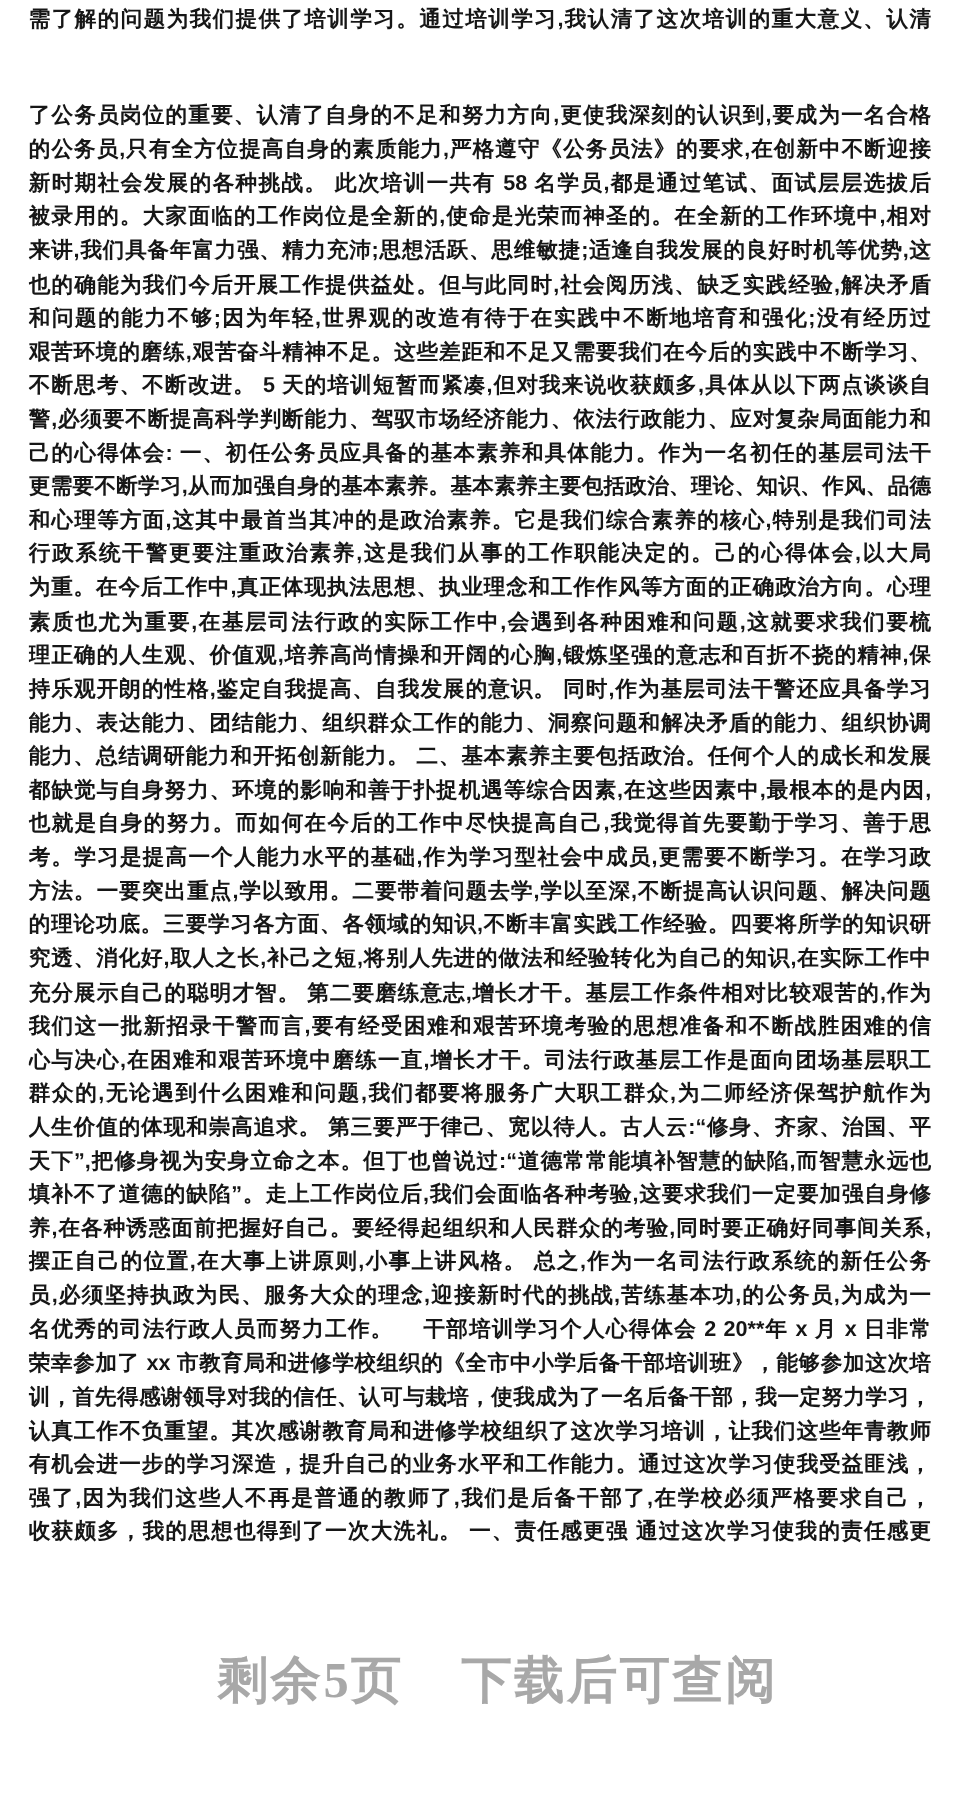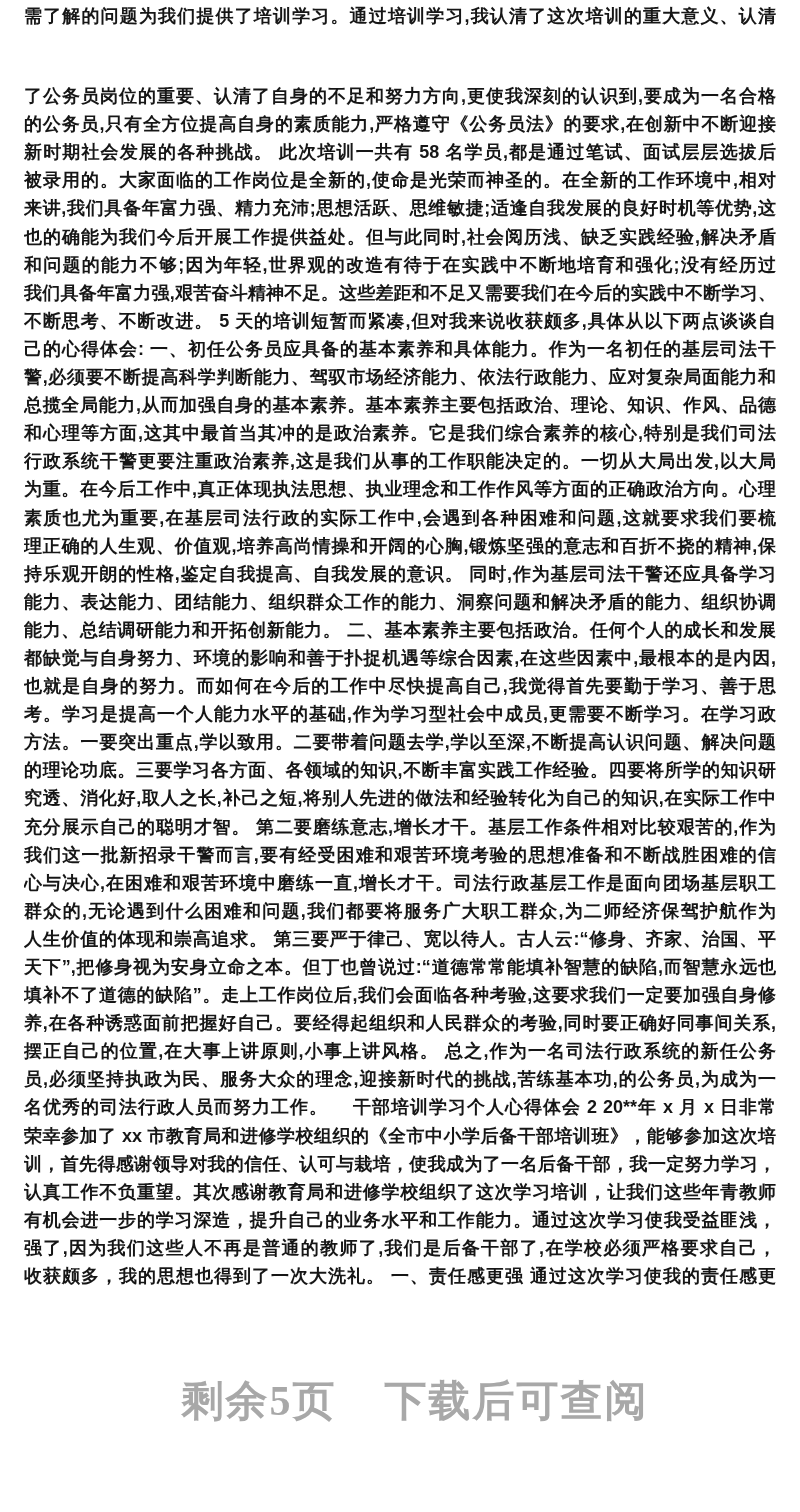--- a/index.html
+++ b/index.html
@@ -58,27 +58,27 @@
   <div class="page-break-gap"></div>
 
   <div id="body-lines">
       <div class="line">了公务员岗位的重要、认清了自身的不足和努力方向,更使我深刻的认识到,要成为一名合格</div>
       <div class="line">的公务员,只有全方位提高自身的素质能力,严格遵守《公务员法》的要求,在创新中不断迎接</div>
       <div class="line">新时期社会发展的各种挑战。 此次培训一共有 58 名学员,都是通过笔试、面试层层选拔后</div>
       <div class="line">被录用的。大家面临的工作岗位是全新的,使命是光荣而神圣的。在全新的工作环境中,相对</div>
       <div class="line">来讲,我们具备年富力强、精力充沛;思想活跃、思维敏捷;适逢自我发展的良好时机等优势,这</div>
       <div class="line">也的确能为我们今后开展工作提供益处。但与此同时,社会阅历浅、缺乏实践经验,解决矛盾</div>
       <div class="line">和问题的能力不够;因为年轻,世界观的改造有待于在实践中不断地培育和强化;没有经历过</div>
-      <div class="line">我们具备年富力强,艰苦奋斗精神不足。这些差距和不足又需要我们在今后的实践中不断学习、</div>
+      <div class="line">艰苦环境的磨练,艰苦奋斗精神不足。这些差距和不足又需要我们在今后的实践中不断学习、</div>
       <div class="line">不断思考、不断改进。 5 天的培训短暂而紧凑,但对我来说收获颇多,具体从以下两点谈谈自</div>
+      <div class="line">警,必须要不断提高科学判断能力、驾驭市场经济能力、依法行政能力、应对复杂局面能力和</div>
       <div class="line">己的心得体会: 一、初任公务员应具备的基本素养和具体能力。作为一名初任的基层司法干</div>
-      <div class="line">警,必须要不断提高科学判断能力、驾驭市场经济能力、依法行政能力、应对复杂局面能力和</div>
-      <div class="line">总揽全局能力,从而加强自身的基本素养。基本素养主要包括政治、理论、知识、作风、品德</div>
+      <div class="line">更需要不断学习,从而加强自身的基本素养。基本素养主要包括政治、理论、知识、作风、品德</div>
       <div class="line">和心理等方面,这其中最首当其冲的是政治素养。它是我们综合素养的核心,特别是我们司法</div>
-      <div class="line">行政系统干警更要注重政治素养,这是我们从事的工作职能决定的。一切从大局出发,以大局</div>
+      <div class="line">行政系统干警更要注重政治素养,这是我们从事的工作职能决定的。己的心得体会,以大局</div>
       <div class="line">为重。在今后工作中,真正体现执法思想、执业理念和工作作风等方面的正确政治方向。心理</div>
       <div class="line">素质也尤为重要,在基层司法行政的实际工作中,会遇到各种困难和问题,这就要求我们要梳</div>
       <div class="line">理正确的人生观、价值观,培养高尚情操和开阔的心胸,锻炼坚强的意志和百折不挠的精神,保</div>
       <div class="line">持乐观开朗的性格,鉴定自我提高、自我发展的意识。 同时,作为基层司法干警还应具备学习</div>
       <div class="line">能力、表达能力、团结能力、组织群众工作的能力、洞察问题和解决矛盾的能力、组织协调</div>
       <div class="line">能力、总结调研能力和开拓创新能力。 二、基本素养主要包括政治。任何个人的成长和发展</div>
       <div class="line">都缺觉与自身努力、环境的影响和善于扑捉机遇等综合因素,在这些因素中,最根本的是内因,</div>
       <div class="line">也就是自身的努力。而如何在今后的工作中尽快提高自己,我觉得首先要勤于学习、善于思</div>
       <div class="line">考。学习是提高一个人能力水平的基础,作为学习型社会中成员,更需要不断学习。在学习政</div>
       <div class="line">方法。一要突出重点,学以致用。二要带着问题去学,学以至深,不断提高认识问题、解决问题</div>

